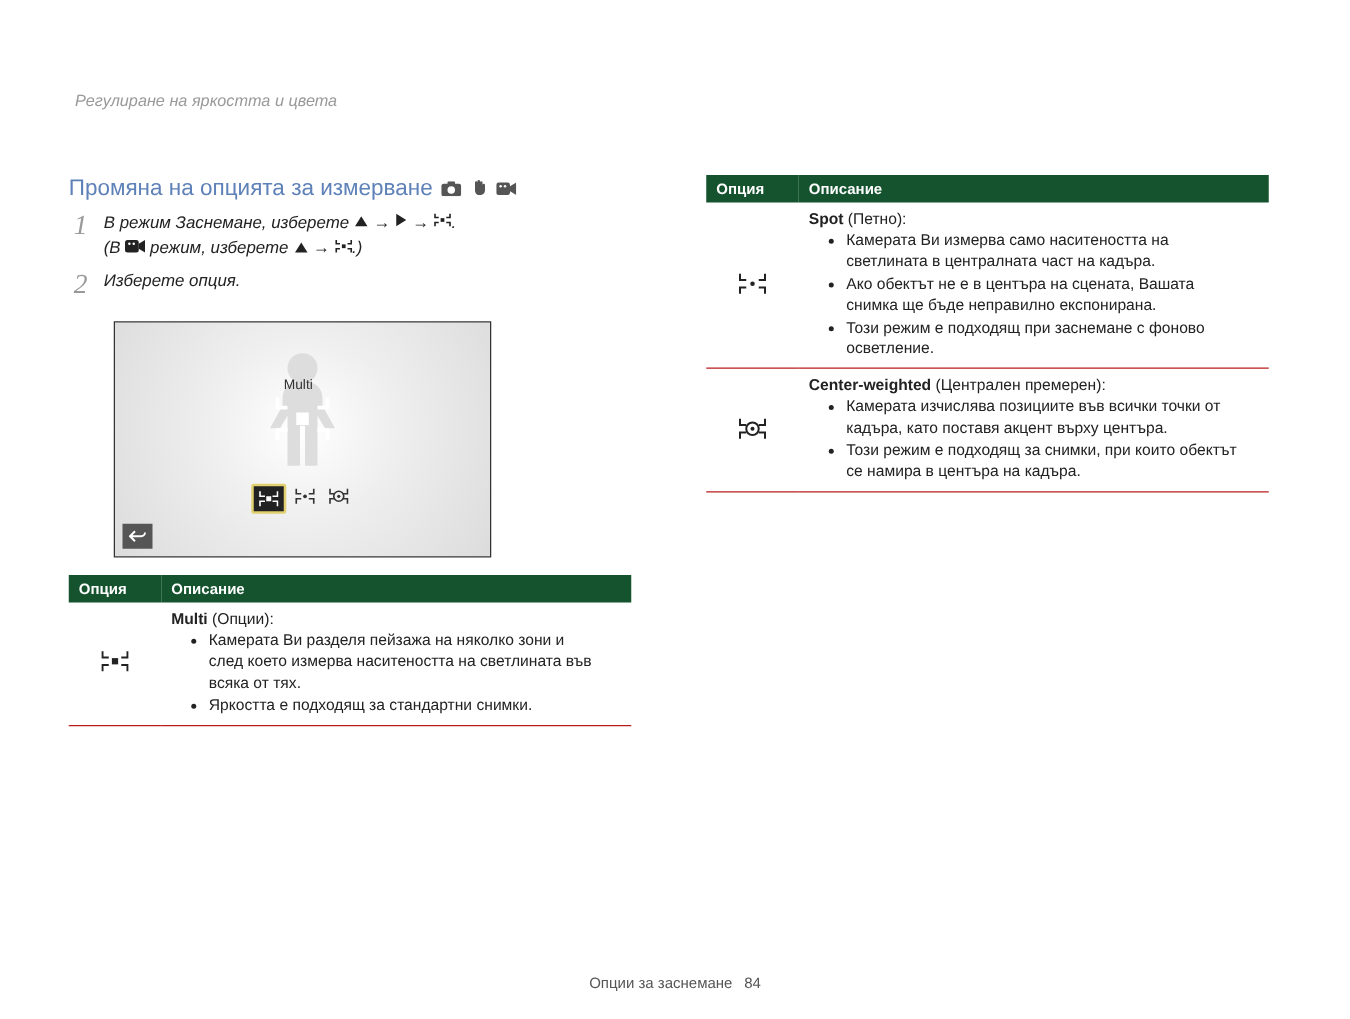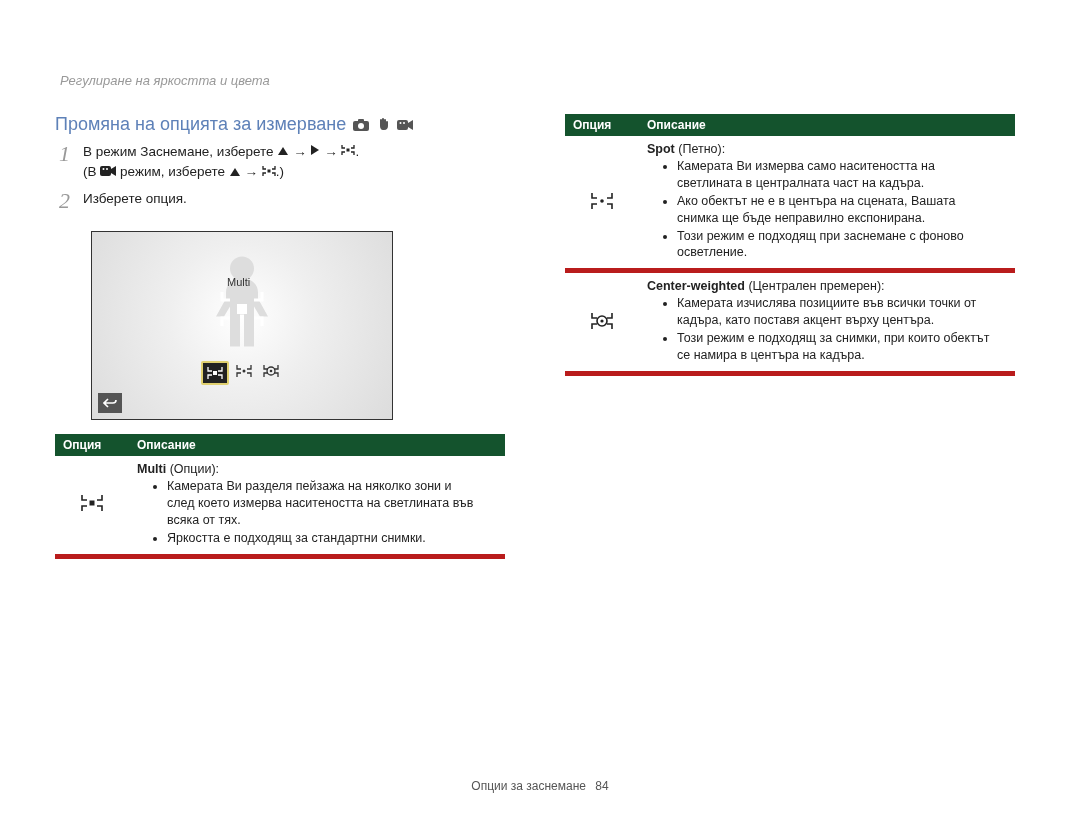--- a/index.html
+++ b/index.html
@@ -7,21 +7,21 @@
     padding: 0;
     background: #fff;
     font-family: Arial, Helvetica, sans-serif;
     font-size: 13px;
     color: #222;
     width: 1080px;
     height: 815px;
     position: relative;
   }
   .page {
-    padding: 54px 55px 0 55px;
+    padding: 80px 55px 0 55px;
     display: flex;
     gap: 60px;
   }
   .col {
     width: 450px;
   }
   .section-header {
     position: absolute;
     top: 73px;
     left: 60px;
@@ -54,21 +54,21 @@
     color: #222;
   }
   .step-num {
     font-family: Georgia, 'Times New Roman', serif;
     font-style: italic;
     font-size: 22px;
     color: #999;
     width: 24px;
     line-height: 1.1;
   }
-  .step-body { line-height: 1.5; }
+  .step-body { line-height: 1.5; font-style: italic; }
   .inline-icon { display: inline-block; vertical-align: middle; }
   .figure {
     margin: 18px 0 14px 36px;
     border: 1px solid #333;
     width: 300px;
     height: 187px;
     position: relative;
     background: radial-gradient(circle at 50% 45%, #fff 0%, #efefef 40%, #dcdcdc 100%);
   }
   .figure .silhouette {
@@ -128,21 +128,21 @@
   table.opts th {
     background: #14532d;
     color: #fff;
     font-weight: bold;
     text-align: left;
     padding: 4px 8px;
     font-size: 12px;
   }
   table.opts th:first-child { width: 58px; }
   table.opts td {
-    border-bottom: 5px solid #b91c1c;
+    border-bottom: 1px solid #b91c1c;
     padding: 6px 8px;
     vertical-align: top;
     color: #222;
   }
   table.opts td.icon-cell {
     text-align: center;
     vertical-align: middle;
     width: 58px;
   }
   table.opts ul {

